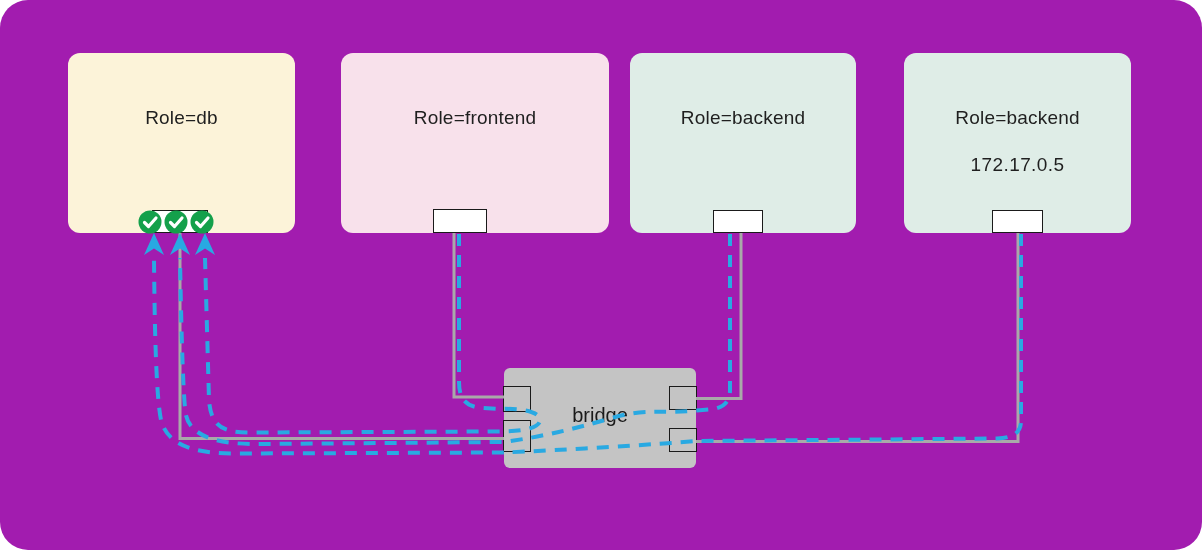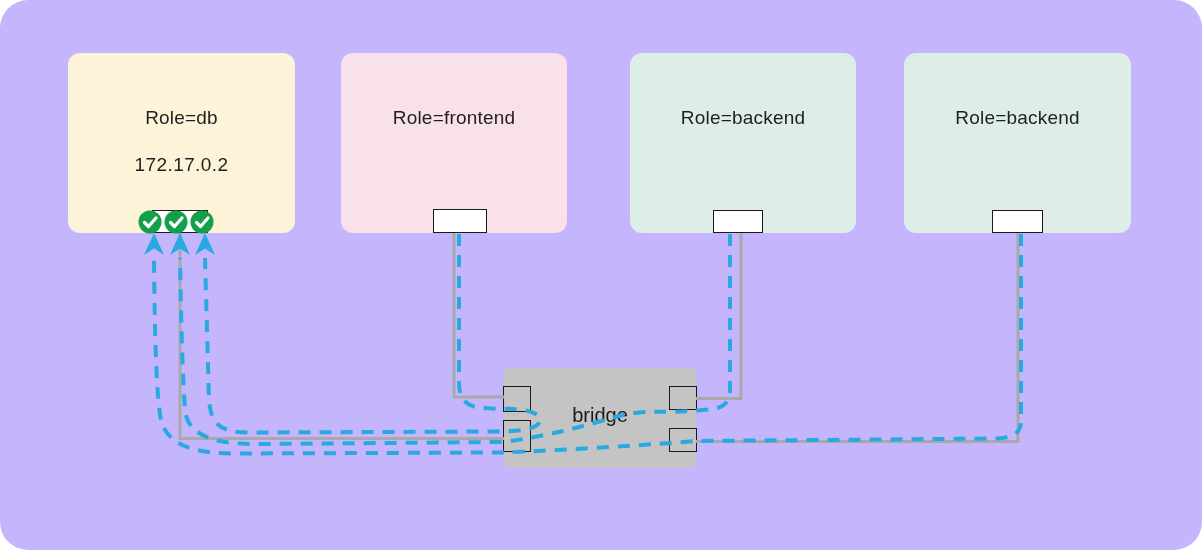--- a/index.html
+++ b/index.html
@@ -1,17 +1,17 @@
 <!DOCTYPE html>
 <html><head>
 <meta charset="utf-8">
 <style>
   html,body{margin:0;padding:0;background:#ffffff;}
   .canvas{
-    position:relative;width:1202px;height:550px;background:#c4b5fd;
+    position:relative;width:1202px;height:550px;background:#a21caf;
     border-radius:28px;overflow:hidden;
     font-family:"Liberation Sans", sans-serif;
   }
   .container-box{
     position:absolute;top:53px;height:180px;border-radius:12px;
     color:#1f1f1f;
   }
   .role-line{position:absolute;left:0;top:54px;width:100%;text-align:center;
     font-size:19px;letter-spacing:.2px;}
   .ip-line{position:absolute;left:0;top:101px;width:100%;text-align:center;
@@ -39,33 +39,33 @@
   .check-circle{fill:#14A04B;}
   .check-tick{fill:none;stroke:#ffffff;stroke-width:3.2px;stroke-linecap:round;stroke-linejoin:round;}
 </style>
 </head>
 <body>
 
 <div class="canvas">
 
   <div class="container-box" style="left: 68px; width: 227px; background: rgb(252, 243, 217);">
     <div class="role-line">Role=db</div>
-    <div class="ip-line">172.17.0.2</div>
   </div>
 
-  <div class="container-box" style="left: 341px; width: 226px; background: rgb(248, 225, 235);">
+  <div class="container-box" style="left: 341px; width: 268px; background: rgb(248, 225, 235);">
     <div class="role-line">Role=frontend</div>
   </div>
 
   <div class="container-box" style="left: 630px; width: 226px; background: rgb(223, 237, 231);">
     <div class="role-line">Role=backend</div>
   </div>
 
   <div class="container-box" style="left: 904px; width: 227px; background: rgb(223, 237, 231);">
     <div class="role-line">Role=backend</div>
+    <div class="ip-line">172.17.0.5</div>
   </div>
 
   <div class="port" style="left:152px;top:210px;width:56px;height:23px;"></div>
   <div class="port" style="left:433px;top:209px;width:54px;height:24px;"></div>
   <div class="port" style="left:713px;top:210px;width:50px;height:23px;"></div>
   <div class="port" style="left:992px;top:210px;width:51px;height:23px;"></div>
 
   <div class="bridge-box" style="background: rgb(196, 196, 196);">
     <div class="bridge-label">bridge</div>
   </div>

